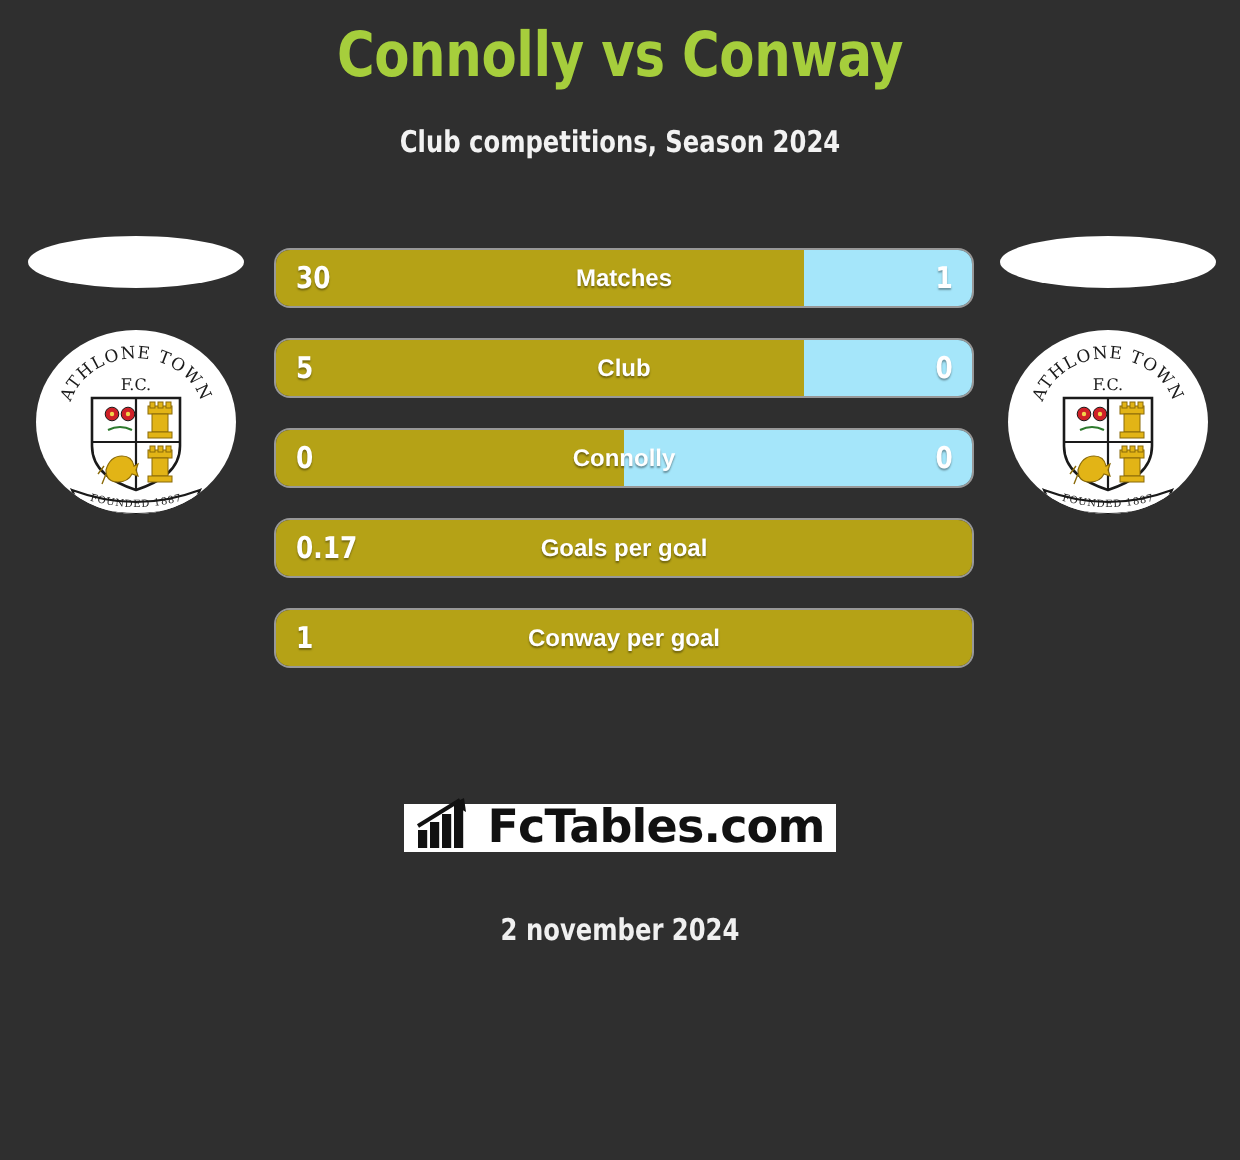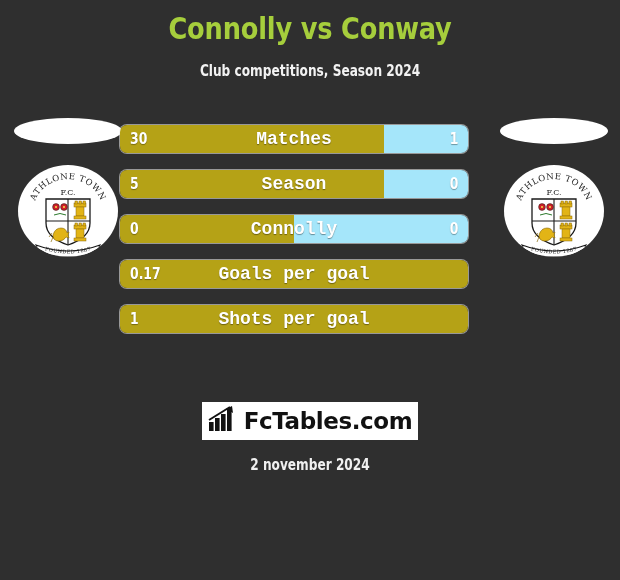--- a/index.html
+++ b/index.html
@@ -79,21 +79,21 @@
     background: #ffffff;
     border-radius: 50px / 46px;
     overflow: hidden;
   }
   .crest svg { display: block; }
 
   
   .bars {
     position: absolute;
     top: 125px;
-    left: 120px;
+    left: 138px;
     width: 348px;
   }
   .bar-row {
     position: relative;
     height: 28px;
     margin-bottom: 17px;
   }
   .bar-track {
     position: absolute;
     inset: 0;
@@ -132,36 +132,36 @@
     transform-origin: right center;
   }
   .bar-label {
     position: absolute;
     top: 0;
     left: 0;
     width: 100%;
     height: 44px;
     line-height: 28px;
     text-align: center;
-    font-family: Liberation Mono, monospace;
-    font-weight: bold;
-    font-size: 18px;
+    font-family: Liberation Sans, sans-serif;
+    font-weight: bold;
+    font-size: 12px;
     color: #ffffff;
     text-shadow: 0 1px 1px rgba(0,0,0,0.4);
     pointer-events: none;
     white-space: nowrap;
   }
 
   
   .logo-box {
     position: absolute;
     top: 402px;
     left: 202px;
     width: 216px;
-    height: 38px;
+    height: 24px;
     background: #ffffff;
     display: flex;
     align-items: center;
     justify-content: center;
     gap: 6px;
   }
   .logo-text {
     font-family: "DejaVu Sans", sans-serif;
     font-weight: bold;
     font-size: 23px;
@@ -293,21 +293,21 @@
       <div class="bar-label">Matches</div>
       <div class="bar-value away">1</div>
     </div>
 
     <div class="bar-row">
       <div class="bar-track">
         <div class="bar-left" style="width:76%"></div>
         <div class="bar-right"></div>
       </div>
       <div class="bar-value home">5</div>
-      <div class="bar-label">Season</div>
+      <div class="bar-label">Club</div>
       <div class="bar-value away">0</div>
     </div>
 
     <div class="bar-row">
       <div class="bar-track">
         <div class="bar-left" style="width:50%"></div>
         <div class="bar-right"></div>
       </div>
       <div class="bar-value home">0</div>
       <div class="bar-label">Connolly</div>
@@ -320,21 +320,21 @@
       </div>
       <div class="bar-value home">0.17</div>
       <div class="bar-label">Goals per goal</div>
     </div>
 
     <div class="bar-row">
       <div class="bar-track">
         <div class="bar-left" style="width:100%"></div>
       </div>
       <div class="bar-value home">1</div>
-      <div class="bar-label">Shots per goal</div>
+      <div class="bar-label">Conway per goal</div>
     </div>
 
 
   </div>
 
   <div class="logo-box">
     <span>
       <svg width="30" height="26" viewBox="0 0 30 26" xmlns="http://www.w3.org/2000/svg">
         <rect x="1" y="16" width="4.6" height="9" fill="#111111"></rect>
         <rect x="7" y="12" width="4.6" height="13" fill="#111111"></rect>

